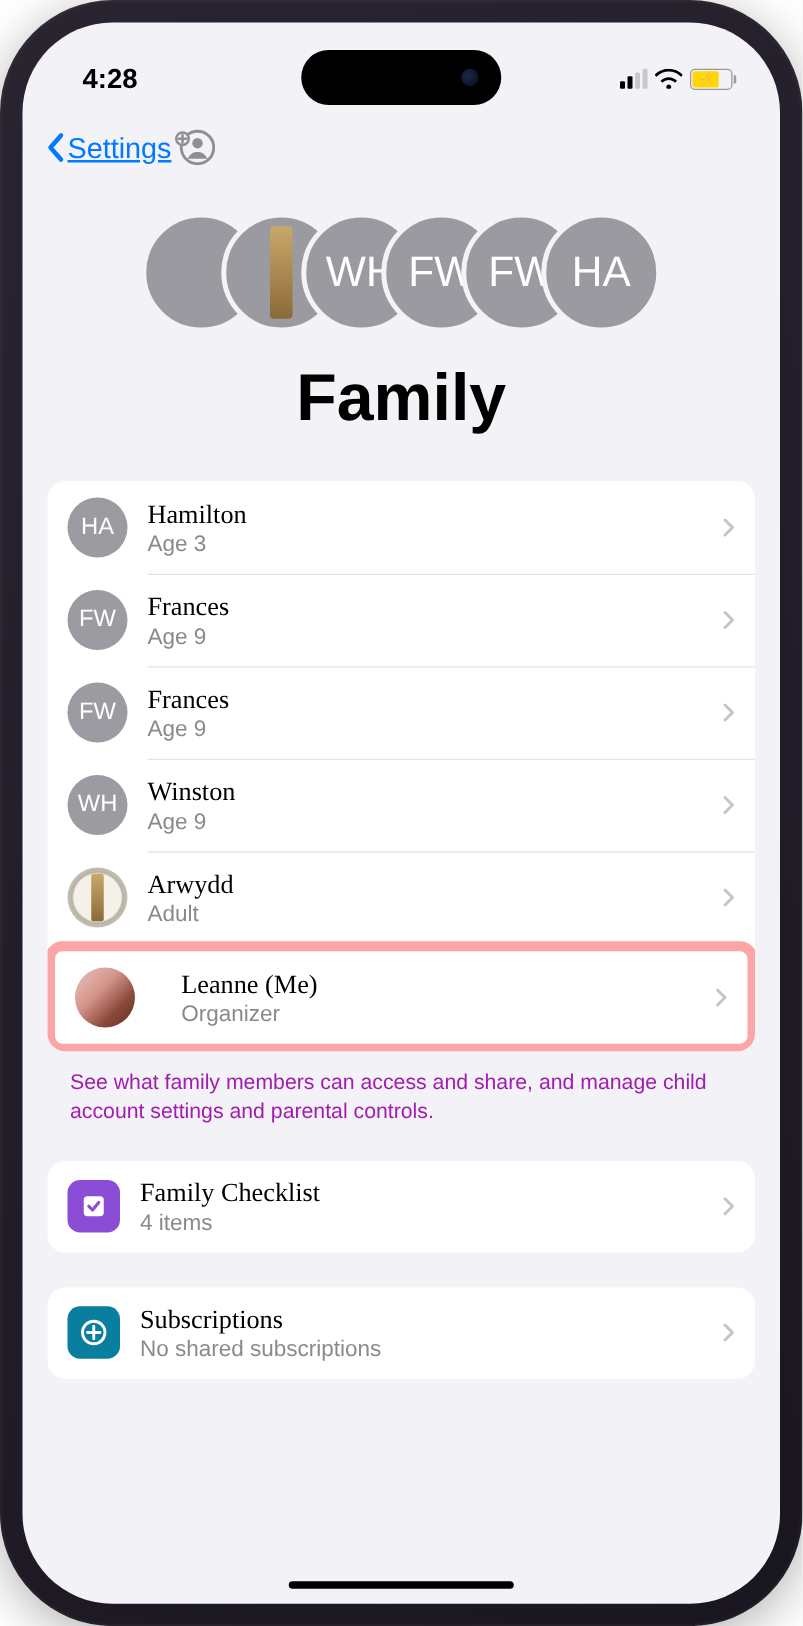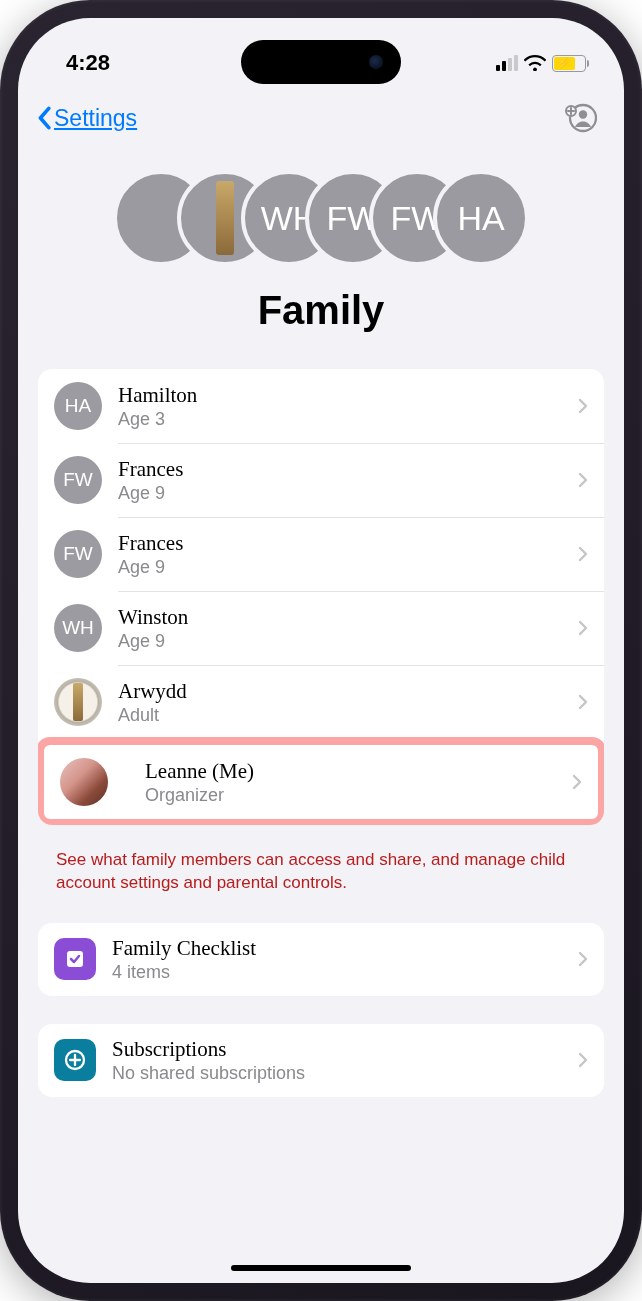--- a/index.html
+++ b/index.html
@@ -72,21 +72,21 @@
 .signal-bars span:nth-child(4){height:16px;background:#c9c9cd;}
 .wifi-icon{width:22px;height:16px;}
 .battery{
   width:34px;height:17px;border:1.5px solid #999;border-radius:4px;position:relative;
 }
 .battery::after{content:"";position:absolute;right:-4px;top:4px;width:2.5px;height:7px;background:#999;border-radius:0 2px 2px 0;}
 .battery-fill{position:absolute;left:1px;top:1px;bottom:1px;width:65%;background:#ffd60a;border-radius:2px;display:flex;align-items:center;justify-content:center;}
 .bolt{font-size:11px;color:#000;line-height:1;}
 
 .nav-row{
-  display:flex;justify-content:space-between;align-items:center;
+  display:flex;justify-content:flex-start;align-items:center;
   padding:10px 26px 6px 18px;
 }
 .back-link{
   display:flex;align-items:center;gap:2px;color:#007aff;font-size:23px;
 }
 .back-link span{text-decoration:underline;}
 .chev-left{width:16px;height:24px;}
 .add-person-btn{
   width:36px;height:36px;border-radius:50%;
   display:flex;align-items:center;justify-content:center;
@@ -108,21 +108,21 @@
   background:#9a9aa0;
   border:4px solid #f2f2f7;
   position:relative;
   overflow:hidden;
 }
 .avatars-row .av:first-child{margin-left:0;}
 .av-photo1{background:linear-gradient(135deg,#e8c4c0 0%,#d4948a 40%,#8b4a3a 70%,#5b3028 100%);}
 .av-photo2{background:radial-gradient(circle at 50% 50%,#f5f0e8 0%,#f5f0e8 56%,#b8b2a6 60%,#d6d2c8 63%,#e8e4da 100%);}
 .av-photo2::after{content:"";position:absolute;left:50%;top:8%;transform:translateX(-50%);width:18px;height:84%;background:linear-gradient(180deg,#c9a86a,#8b6a3a);border-radius:3px;}
 .page-title{
-  font-size:40px;font-weight:700;color:#000;
+  font-size:53px;font-weight:700;color:#000;
 }
 .content{
   padding:0 20px 40px;
 }
 .card{
   background:#fff;
   border-radius:14px;
   overflow:hidden;
   margin-top:16px;
 }
@@ -150,21 +150,21 @@
   flex-shrink:0;overflow:hidden;position:relative;
 }
 .row-avatar.small-photo1{background:linear-gradient(135deg,#e8c4c0 0%,#d4948a 40%,#8b4a3a 70%,#5b3028 100%);}
 .row-avatar.small-photo2{background:radial-gradient(circle at 50% 50%,#f5f0e8 0%,#f5f0e8 55%,#b8b2a6 60%,#e8e4da 100%);}
 .row-avatar.small-photo2::after{content:"";position:absolute;left:50%;top:10%;transform:translateX(-50%);width:10px;height:80%;background:linear-gradient(180deg,#c9a86a,#8b6a3a);border-radius:2px;}
 .row-text{flex:1;display:flex;flex-direction:column;gap:1px;}
 .row-title{font-size:21px;color:#000;font-family:Liberation Serif, serif;}
 .row-sub{font-size:18px;color:#8a8a8e;}
 .chev-right{width:10px;height:16px;flex-shrink:0;}
 .footer-note{
-  font-size:17px;color:#b91c1c;padding:24px 18px 0;line-height:1.35;
+  font-size:17px;color:#a21caf;padding:14px 18px 0;line-height:1.35;
 }
 .icon-tile{
   width:42px;height:42px;border-radius:10px;
   display:flex;align-items:center;justify-content:center;
   flex-shrink:0;
 }
 .tile-purple{background:#8b4dd6;}
 .tile-teal{background:#0a7e9e;}
 .home-indicator{
   position:absolute;bottom:12px;left:50%;transform:translateX(-50%);

